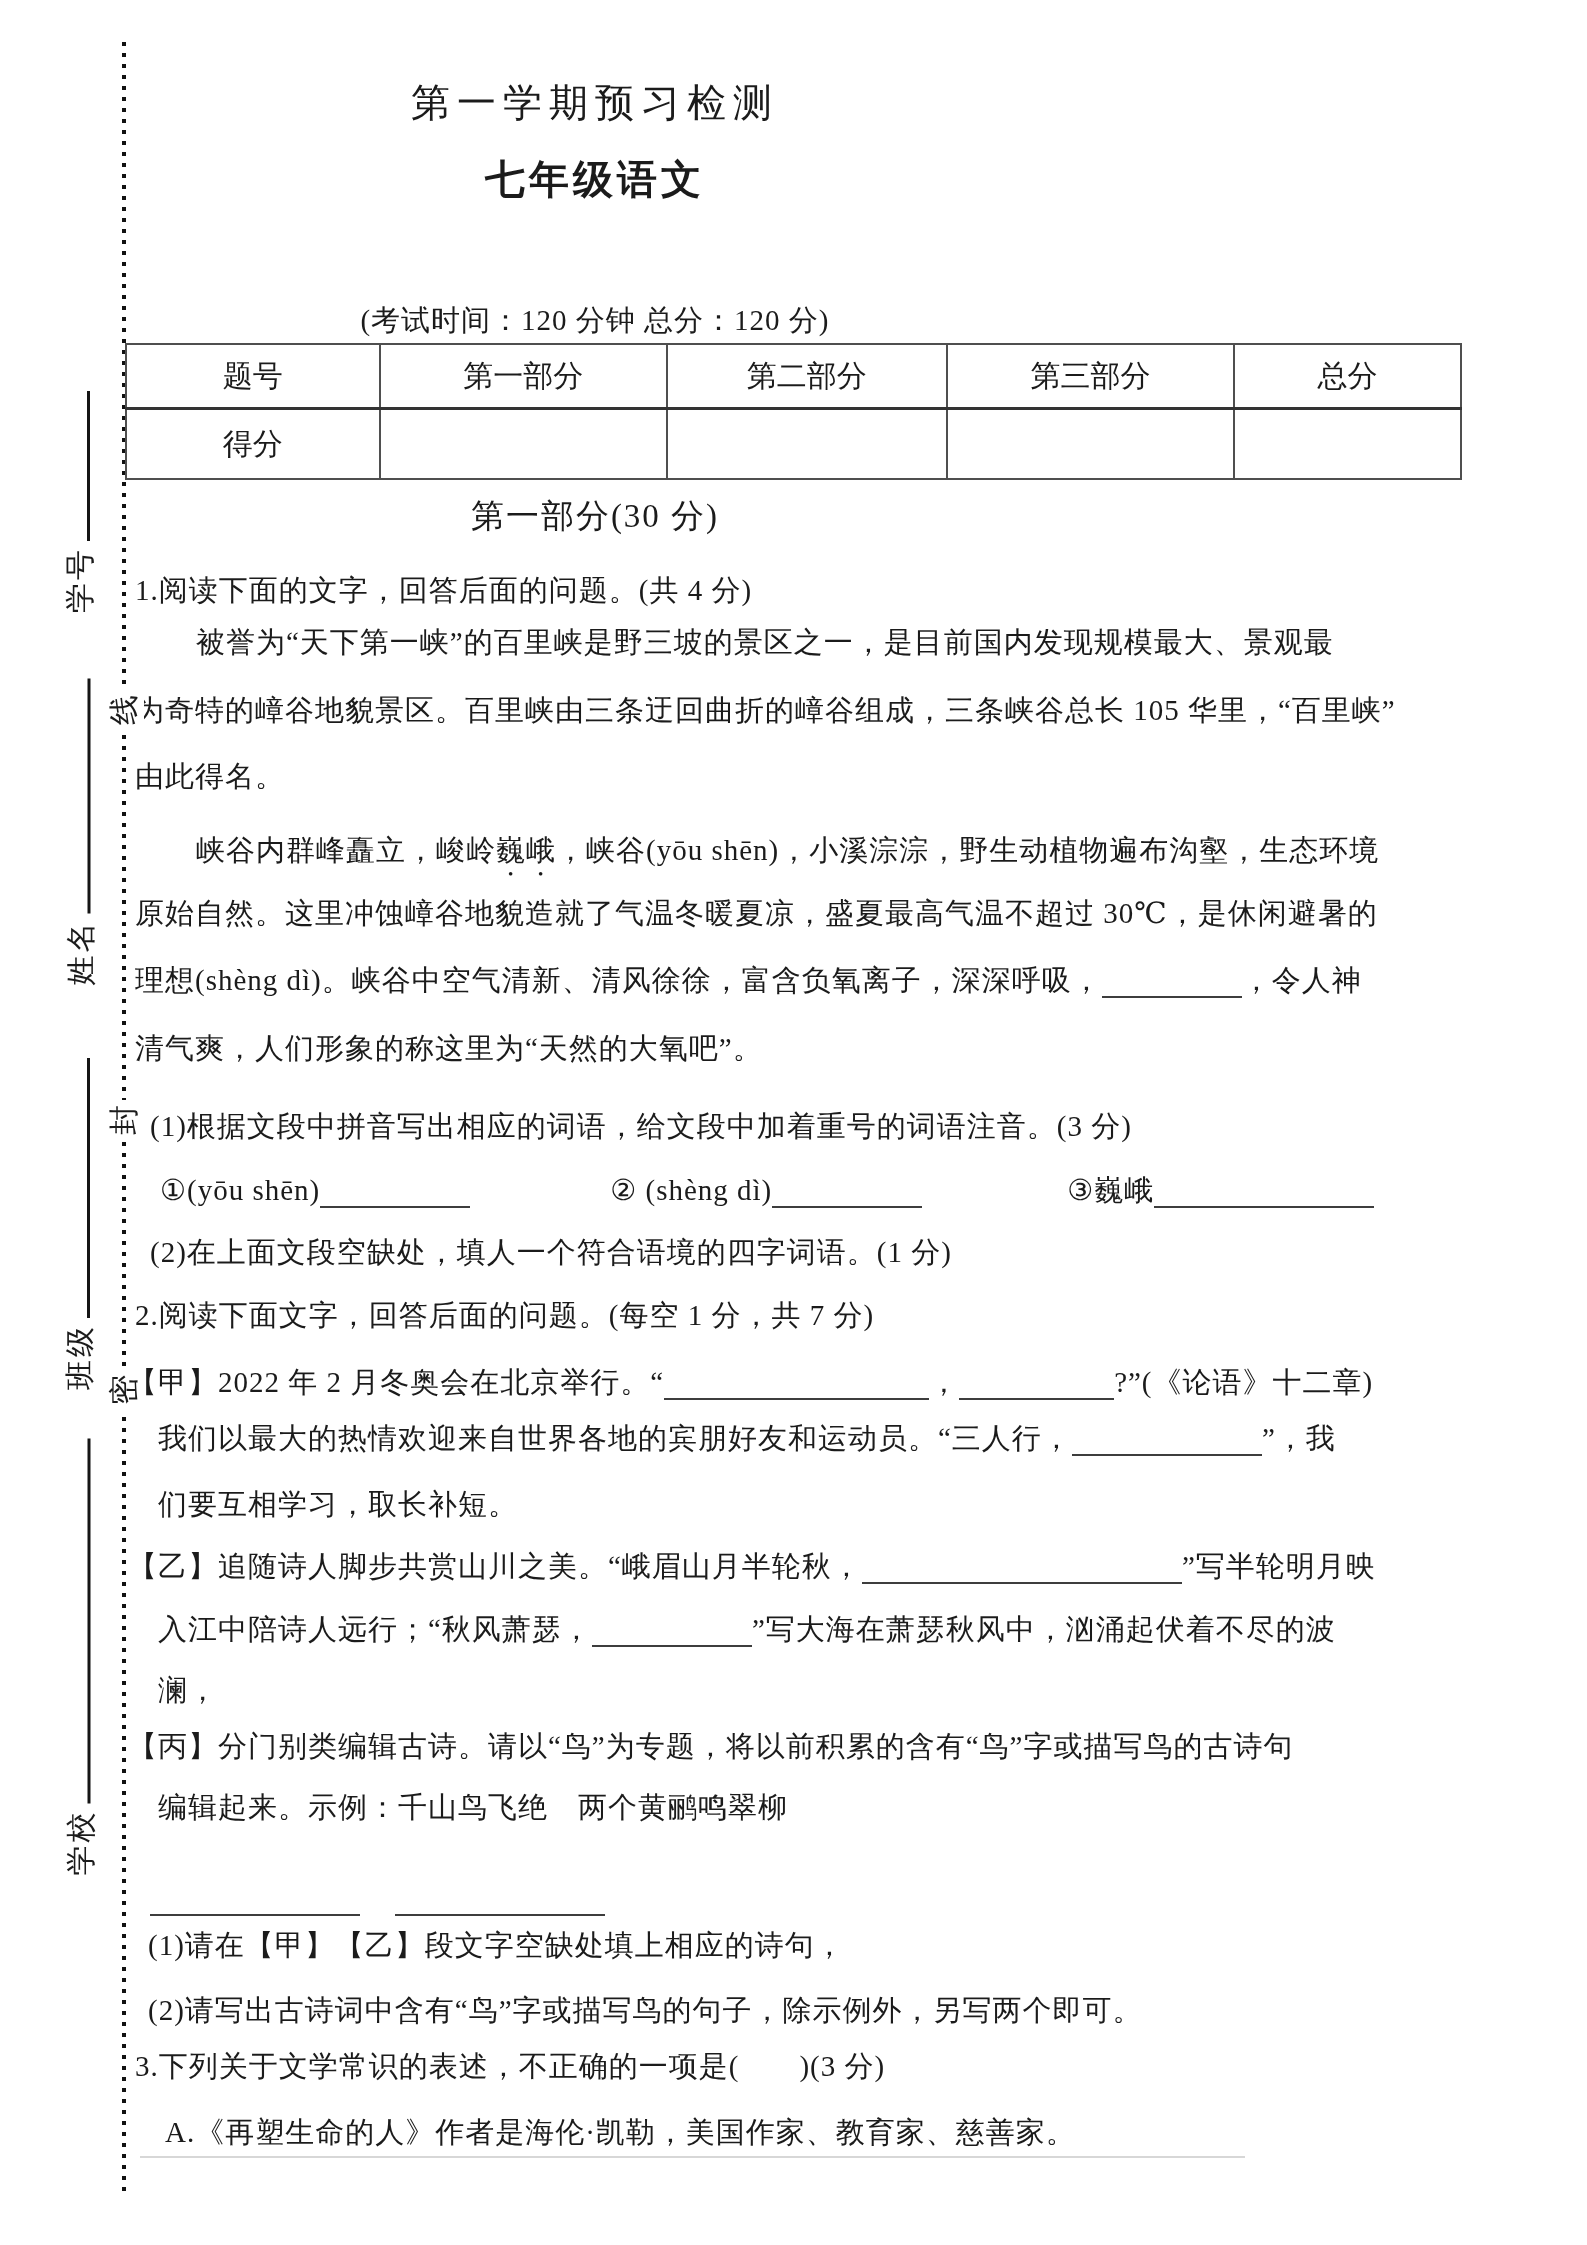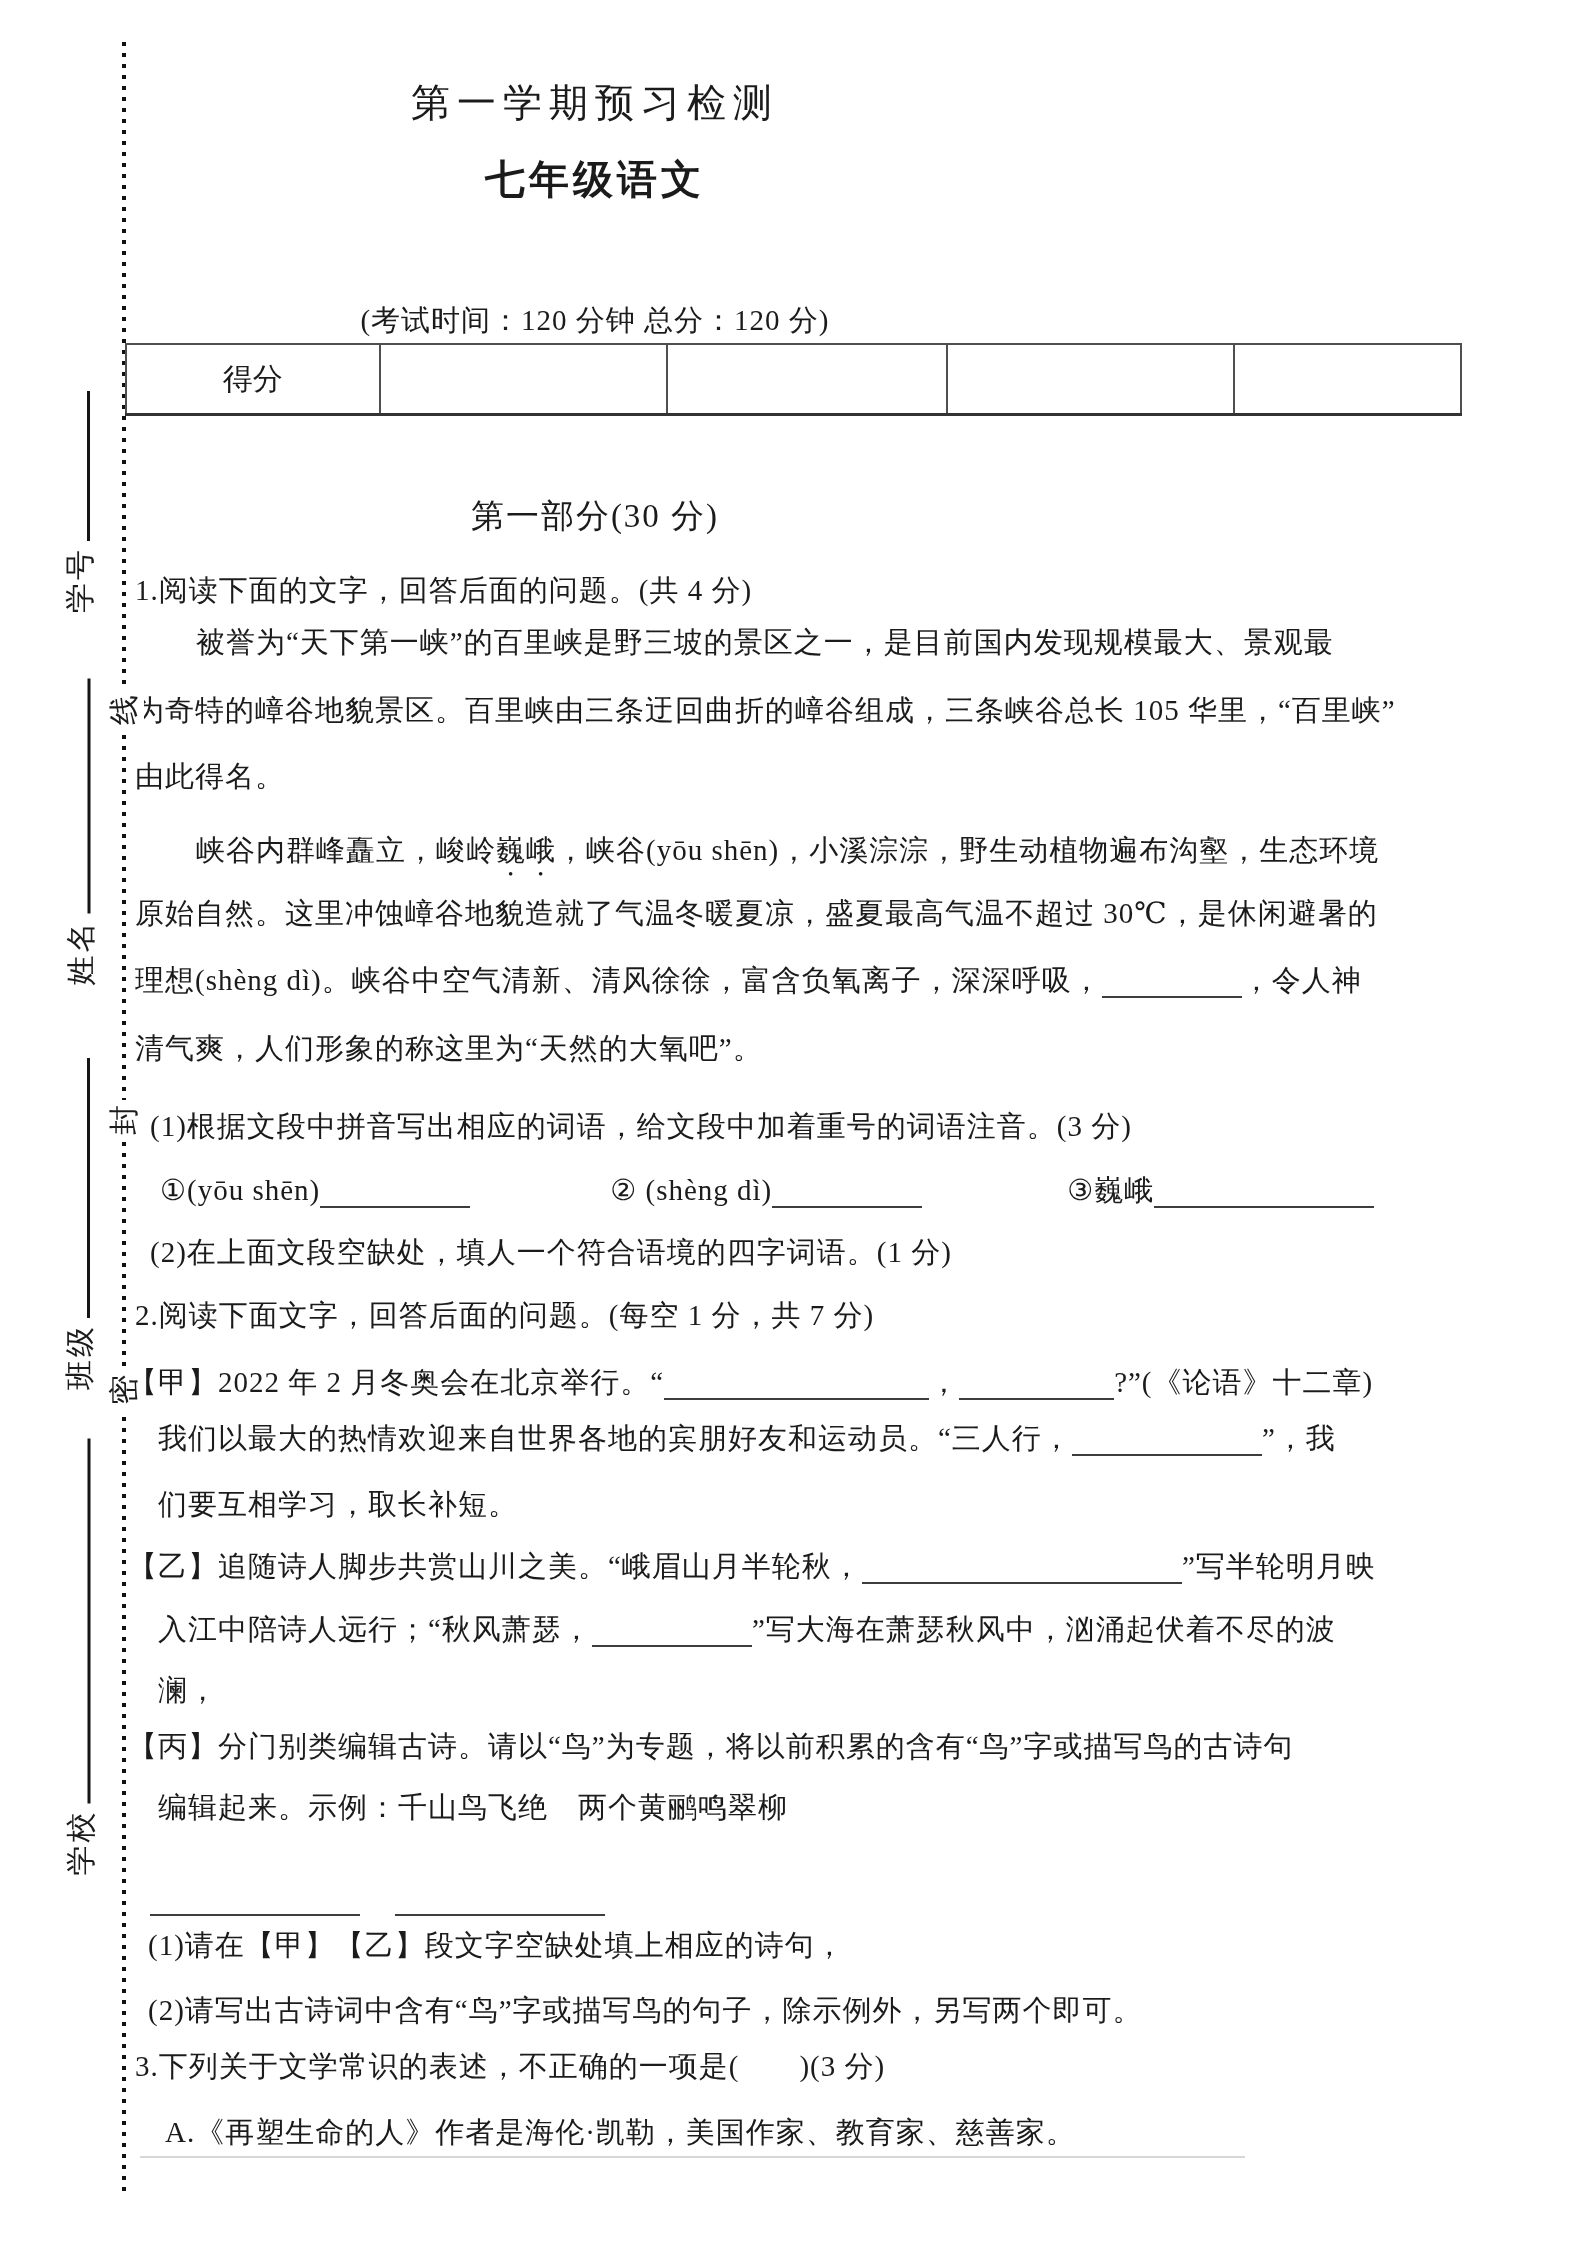--- a/index.html
+++ b/index.html
@@ -120,20 +120,27 @@
 
   <table class="score-table">
     <colgroup>
       <col style="width:19%">
         <col style="width:21.5%">
         <col style="width:21%">
         <col style="width:21.5%">
         <col style="width:17%">
     </colgroup>
     <tbody>
+      <tr id="score-header-row">
+          <td>题号</td>
+          <td>第一部分</td>
+          <td>第二部分</td>
+          <td>第三部分</td>
+          <td>总分</td>
+        </tr>
       <tr id="score-row">
         <td>得分</td>
       <td></td>
           <td></td>
           <td></td>
           <td></td>
         </tr>
     </tbody>
   </table>
 

